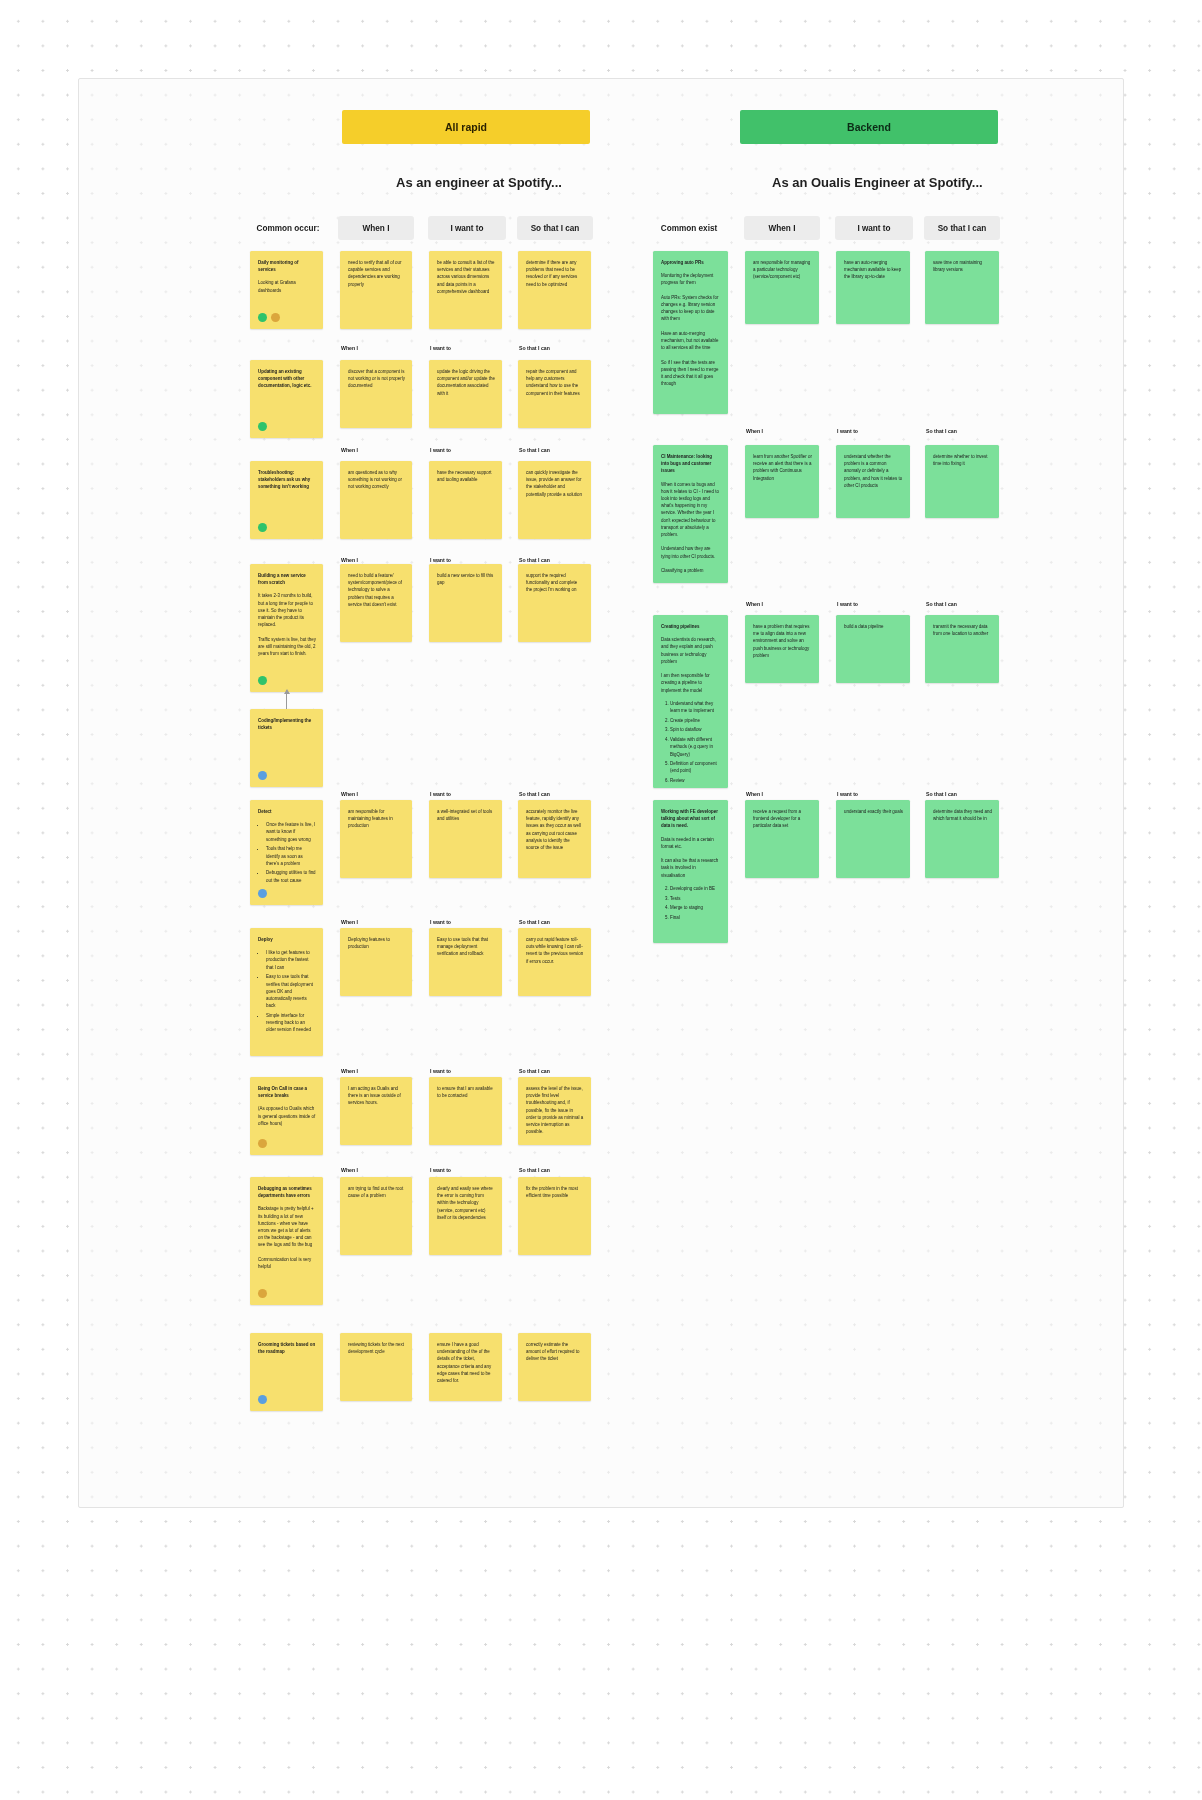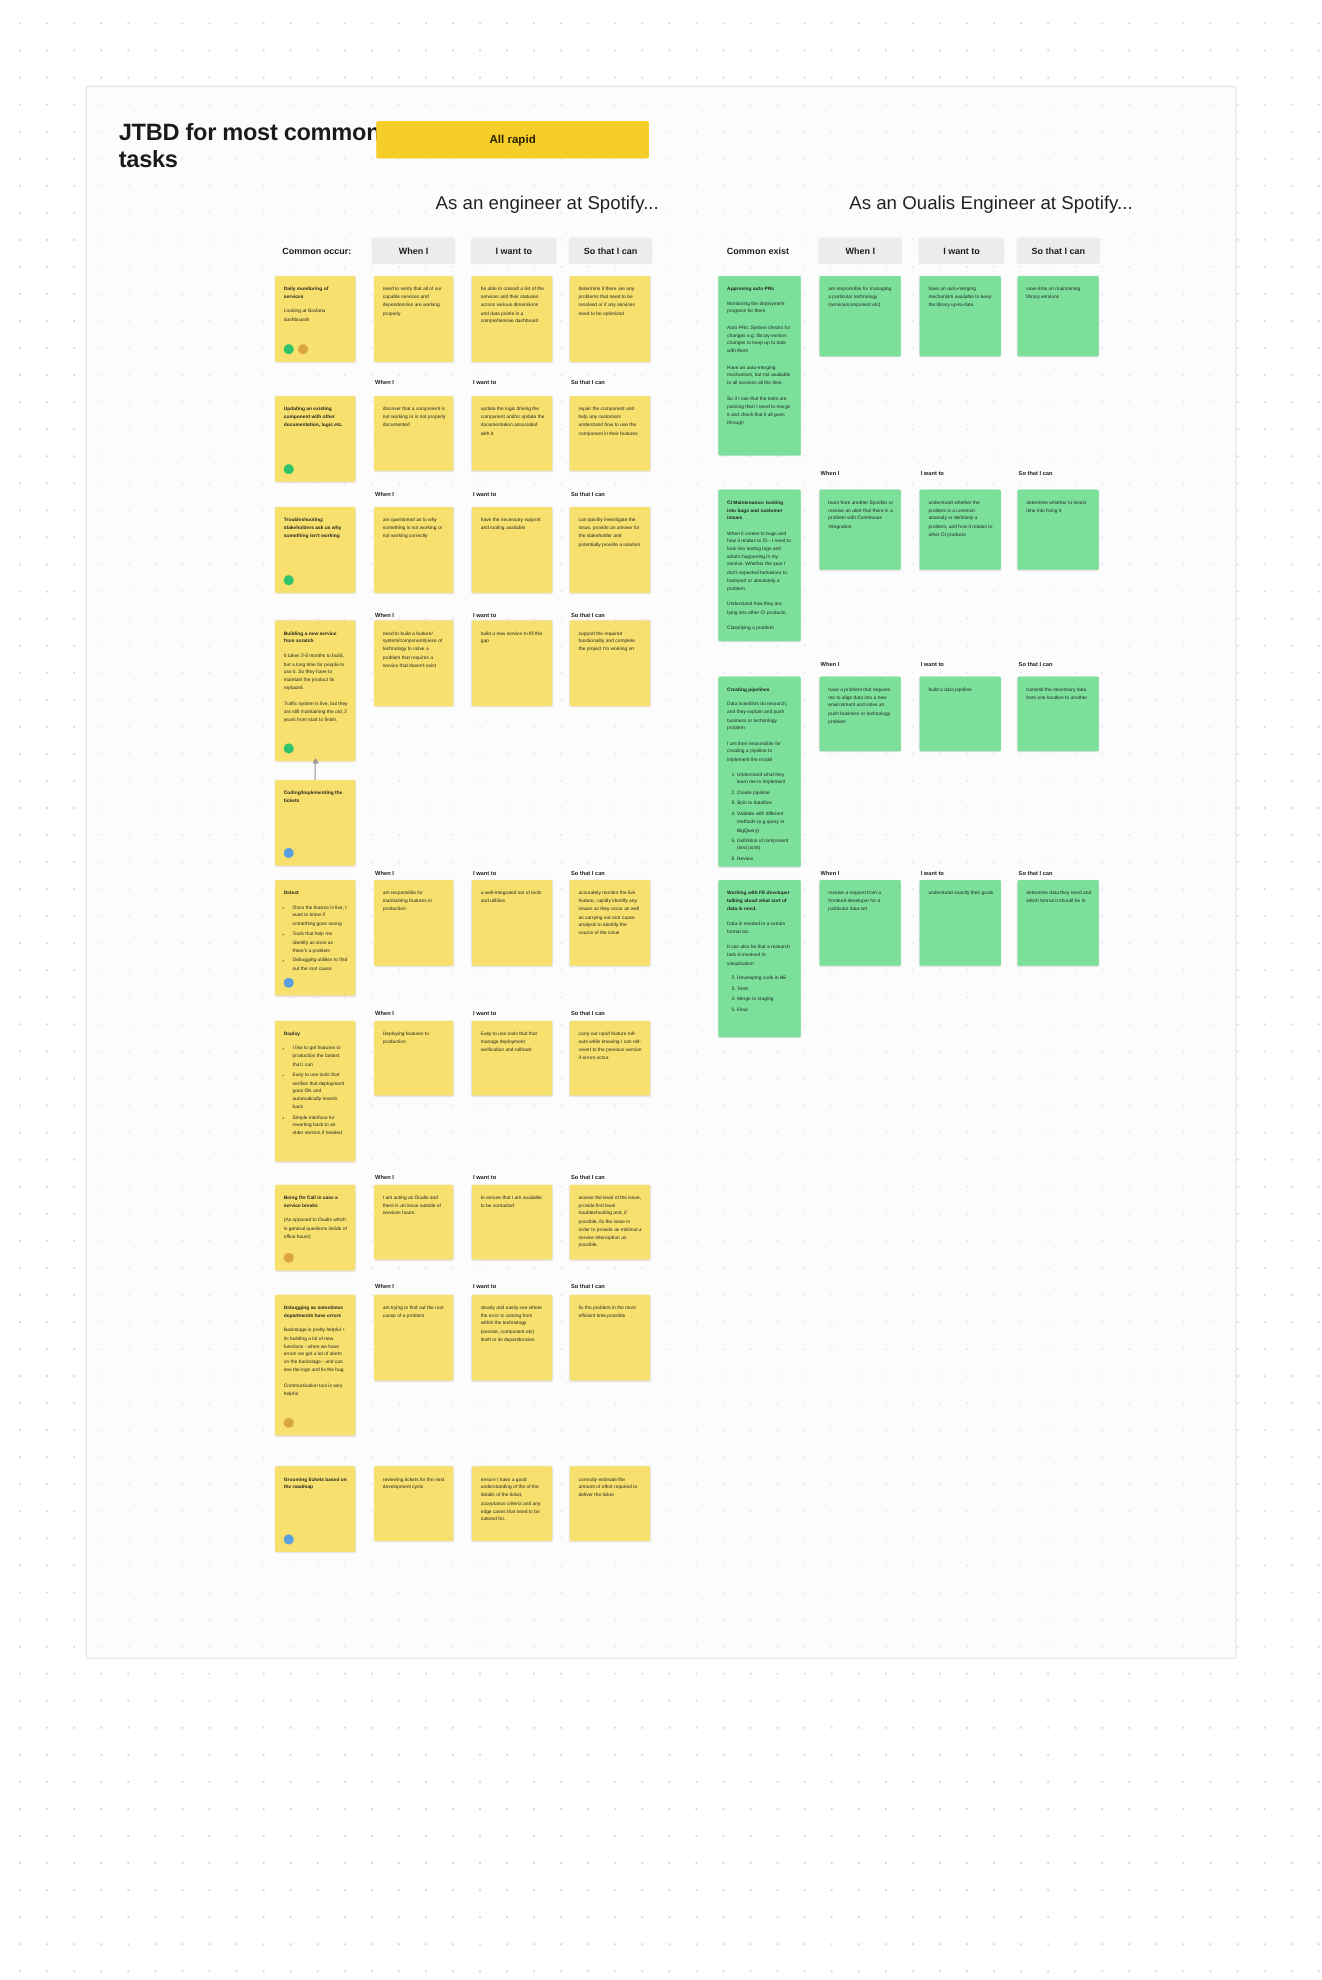--- a/index.html
+++ b/index.html
@@ -48,21 +48,21 @@
     display: flex; align-items: center; justify-content: center;
     font-size: 10.5px; font-weight: 700; color: #15231a;
     border-radius: 2px;
   }
   #banner-allroles { left: 342px; top: 110px; width: 248px; height: 34px; background: #f5ce2a; color:#2b2200; }
   #banner-backend  { left: 740px; top: 110px; width: 258px; height: 34px; background: #41c16a; color:#0c2b16; }
 
   
   .subtitle {
     position: absolute;
-    font-size: 17px; font-weight: 400; color: #1f1f1f;
+    font-size: 13px; font-weight: 700; color: #1f1f1f;
     white-space: nowrap;
   }
   #subtitle-allroles { left: 396px; top: 175px; }
   #subtitle-backend  { left: 772px; top: 175px; }
 
   
   .colhead {
     position: absolute;
     height: 24px;
     display: flex; align-items: center; justify-content: center;
@@ -112,23 +112,23 @@
     border-bottom: 5px solid #9a9a9a;
   }
 </style>
 </head>
 <body>
 
 <div id="canvas">
 
   <div id="frame"></div>
 
-  <div id="board-title">JTBD for most common tasks</div>
 
   <div class="banner" id="banner-allroles">All rapid</div>
+  <div class="banner" id="banner-backend">Backend</div>
 
   <div class="subtitle" id="subtitle-allroles">As an engineer at Spotify...</div>
   <div class="subtitle" id="subtitle-backend">As an Oualis Engineer at Spotify...</div>
 
   <div class="colhead plain" style="left:249px; top:216px; width:78px;">Common occur:</div>
   <div class="colhead" style="left:338px; top:216px; width:76px;">When I</div>
   <div class="colhead" style="left:428px; top:216px; width:78px;">I want to</div>
   <div class="colhead" style="left:517px; top:216px; width:76px;">So that I can</div>
 
   <div class="colhead plain" style="left:650px; top:216px; width:78px;">Common exist</div>

